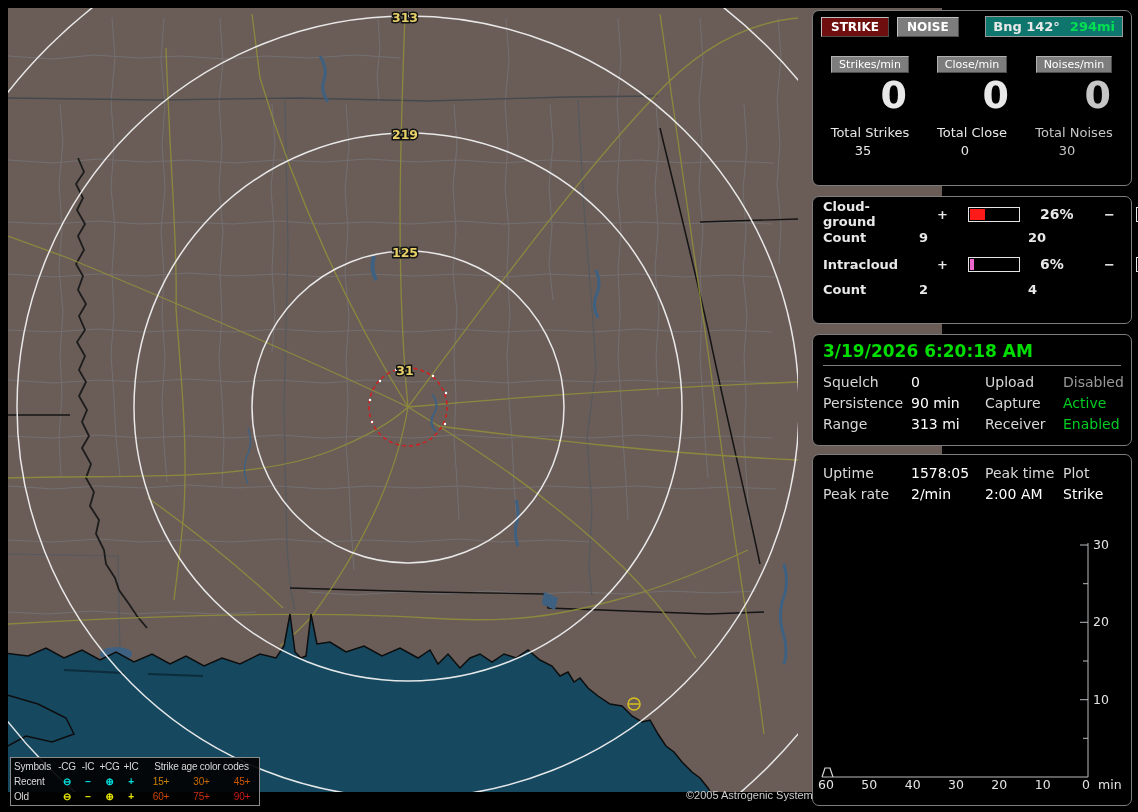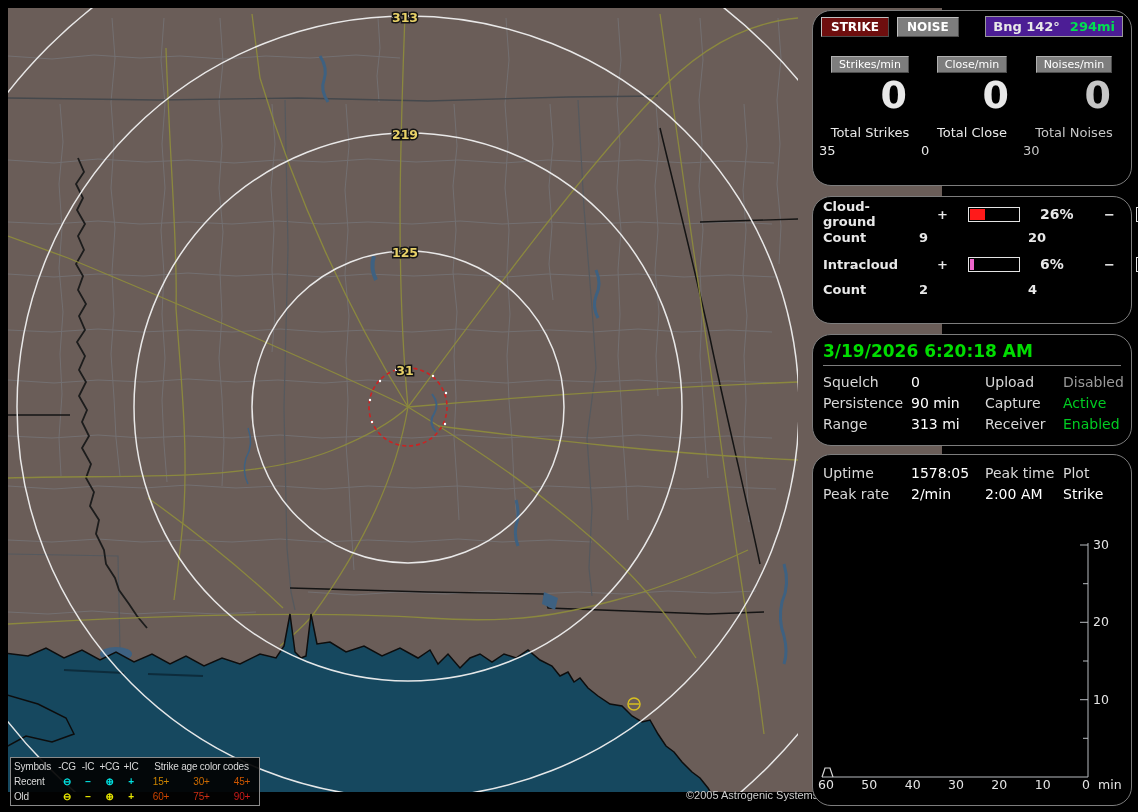--- a/index.html
+++ b/index.html
@@ -15,40 +15,40 @@
   .lrow{display:grid;grid-template-columns:42px 22px 20px 23px 20px 40px 41px 40px;height:15px;align-items:center;}
   .lrow .c{text-align:center;}
   .sym-recent{color:#00e0e0;font-weight:bold;}
   .sym-old{color:#e8e800;font-weight:bold;}
   .age0{color:#cc8400;} .age1{color:#cc6a00;} .age2{color:#cc5600;}
   .age3{color:#cc4400;} .age4{color:#cc2e14;} .age5{color:#cc1a1a;}
   .copyright{position:absolute;left:686px;top:789px;font-size:11px;color:#cfcfcf;
              font-family:"Liberation Sans",sans-serif;}
   
   .panel{position:absolute;left:812px;width:320px;background:#000;border:1px solid #7d7d7d;
-         border-radius:19px;box-sizing:border-box;}
+         border-radius:7px;box-sizing:border-box;}
   #p1{top:10px;height:176px;}
   #p2{top:196px;height:128px;}
   #p3{top:334px;height:112px;}
   #p4{top:454px;height:352px;}
   .btnrow{display:flex;align-items:center;padding:5px 8px 0 8px;}
   .tbtn{font-size:12px;font-weight:bold;color:#fff;padding:2px 9px;margin-right:8px;
         border:1px solid;border-color:#c0c0c0 #4d4d4d #4d4d4d #c0c0c0;cursor:pointer;}
   .strike-btn{background:#6e0e0e;}
   .noise-btn{background:#7d7d7d;}
-  .bng{margin-left:auto;border:1px solid #9a9a9a;background:#4c1d95;padding:2px 7px;
+  .bng{margin-left:auto;border:1px solid #9a9a9a;background:#0f766e;padding:2px 7px;
        font-size:13px;font-weight:bold;white-space:nowrap;}
   .bng .dist{color:#00e050;margin-left:10px;}
   .cols{display:grid;grid-template-columns:1fr 1fr 1fr;padding:0 6px;margin-top:16px;}
   .colbtn{display:inline-block;background:#7d7d7d;color:#fff;font-size:11px;padding:1px 7px;
           border:1px solid;border-color:#b0b0b0 #4d4d4d #4d4d4d #b0b0b0;}
   .col{text-align:center;}
   .bigzero{font-size:38px;font-weight:bold;line-height:44px;text-align:right;padding-right:14px;}
   .totlabel{font-size:13px;margin-top:8px;}
-  .totval{font-size:13px;text-align:left;padding-right:14px;margin-top:3px;}
+  .totval{font-size:13px;text-align:center;padding-right:14px;margin-top:3px;}
   .col-noise{color:#c6c6c6;}
   
   .ptitle{font-size:13px;color:#cfcfcf;margin:8px 10px 0 10px;padding-bottom:3px;
           border-bottom:1px solid #7d7d7d;}
   .drow{display:grid;grid-template-columns:96px 13px 54px 46px 14px 54px 46px;align-items:center;
         padding:0 10px;height:26px;font-weight:bold;font-size:13px;margin-top:2px;gap:18px;}
   .bar{width:50px;height:13px;border:1px solid #e4e4e4;background:#000;position:relative;}
   .fill{position:absolute;left:1px;top:1px;bottom:1px;}
   .f-cgp{width:15px;background:#ff1a1a;}
   .f-cgm{width:28px;background:#99c9ee;}

